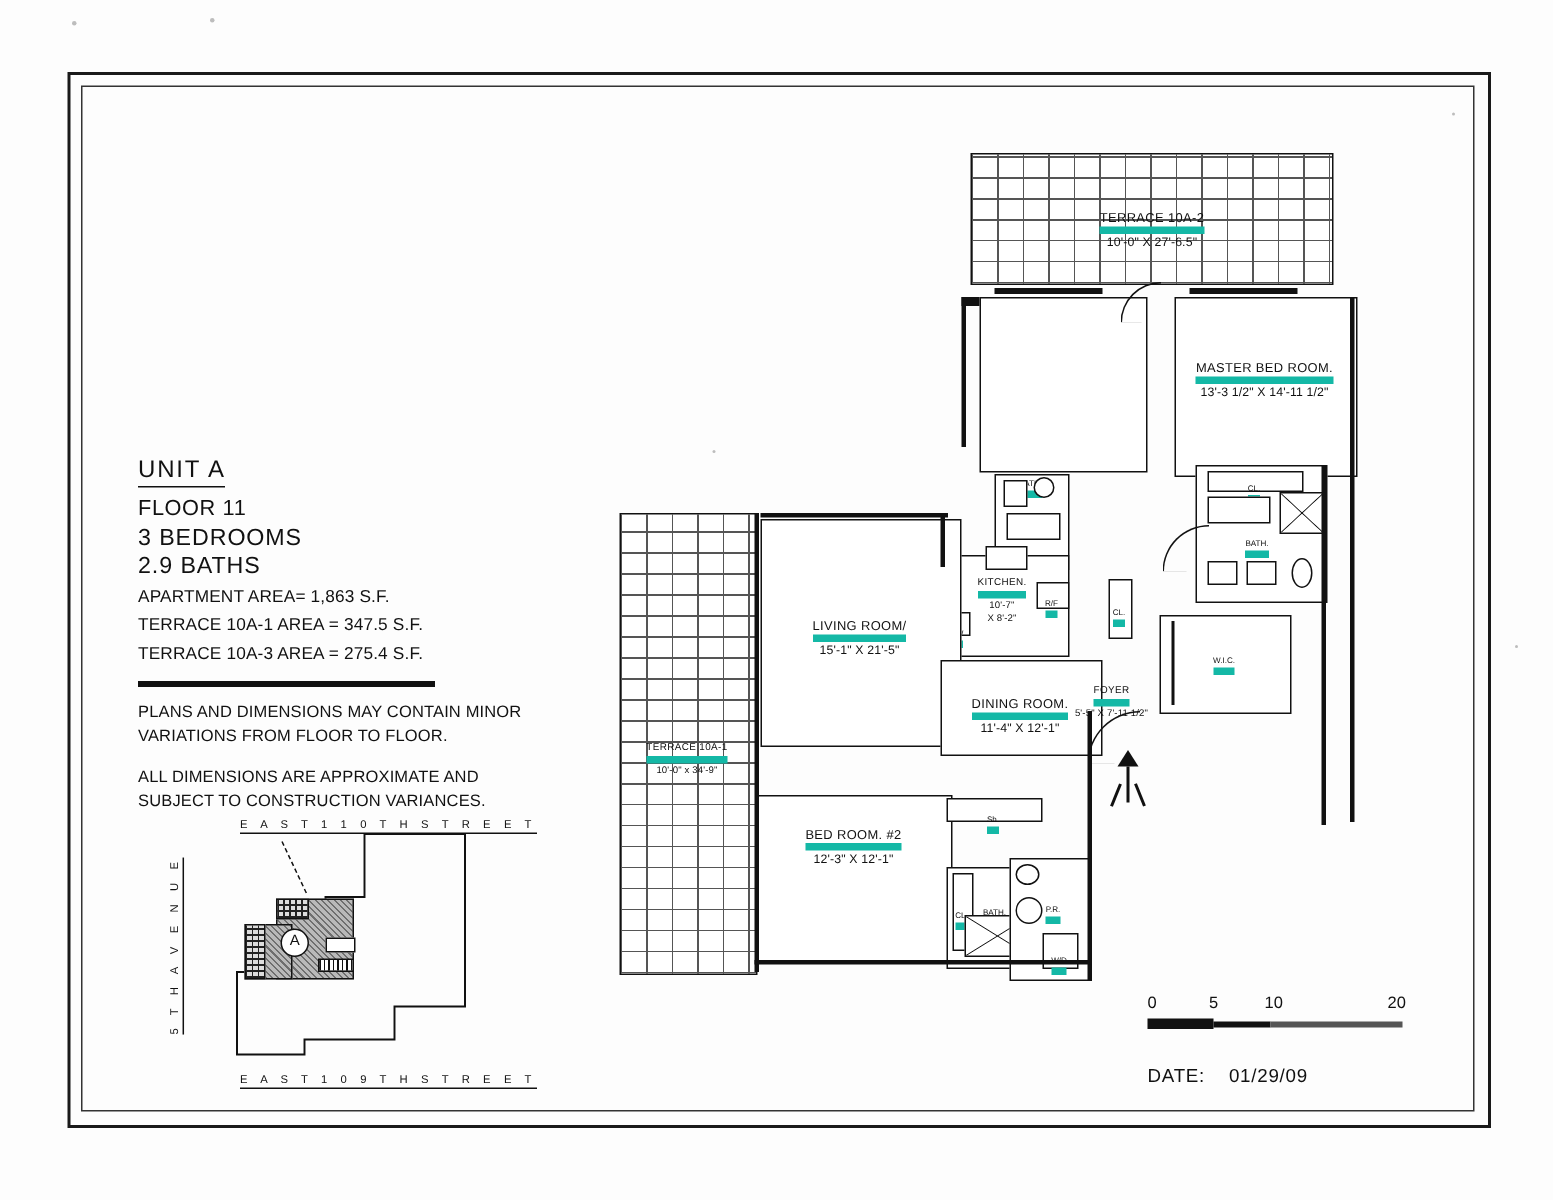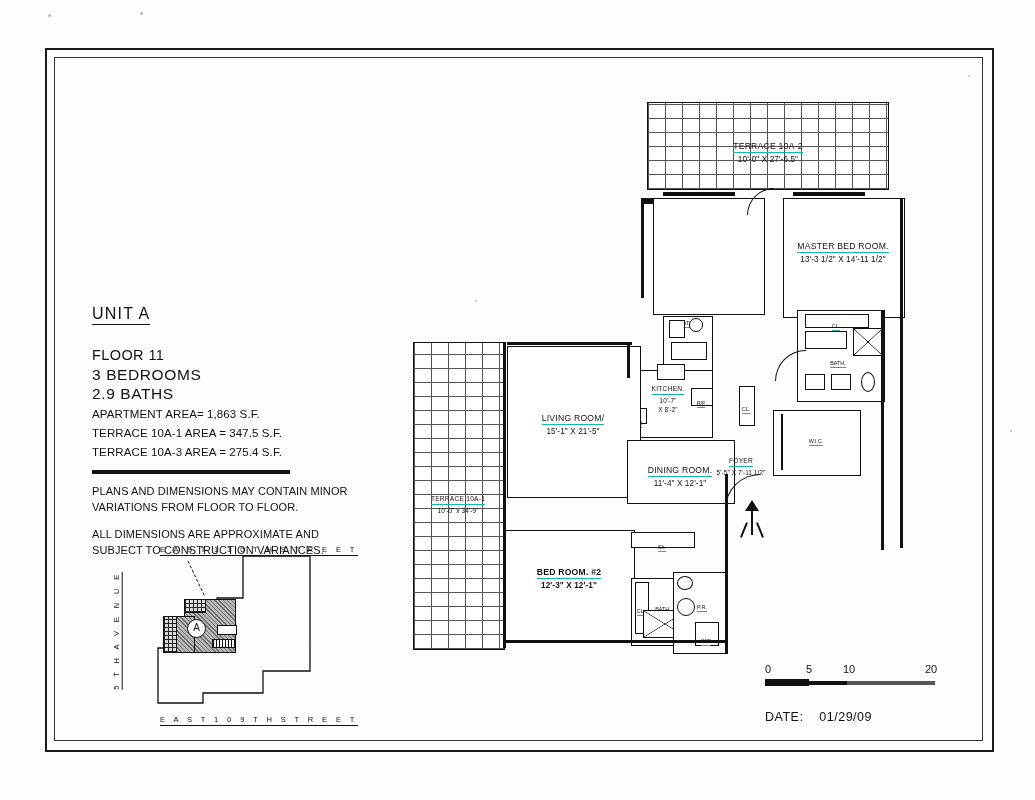--- a/index.html
+++ b/index.html
@@ -21,21 +21,21 @@
   }
   .frame-inner{
     position:absolute;left:54px;top:57px;width:927px;height:682px;
     border:1px solid #333;
   }
   
   .legend{position:absolute;left:92px;top:305px;width:270px;color:#111;}
   .legend .unit{
     font-size:16px;letter-spacing:1.2px;font-weight:400;
     border-bottom:1.5px solid #111;display:inline-block;
-    padding-bottom:1px;margin-bottom:21px;
+    padding-bottom:1px;margin-bottom:5px;
   }
   .legend .ln{font-size:14.5px;letter-spacing:.4px;line-height:1.28;}
   .legend .ln.big{font-size:15.5px;letter-spacing:.6px;}
   .legend .area{font-size:11.5px;letter-spacing:.1px;line-height:1.38;margin-top:3px;}
   .rule{
     height:4px;background:#111;margin:9px 0 10px 0;width:198px;
     background-image:linear-gradient(90deg,#111 0 100%);
   }
   .note{font-size:11px;letter-spacing:.1px;line-height:1.45;margin-bottom:11px;}
   
@@ -67,21 +67,21 @@
   .smallbox.dark{background:
      repeating-linear-gradient(90deg,#111 0 1px,#fff 1px 3px);}
   
   .plan{position:absolute;left:395px;top:88px;width:520px;height:600px;}
   .wall{position:absolute;background:#111;}
   .room{position:absolute;border:1.6px solid #111;background:#fff;}
   .rlabel{
     position:absolute;text-align:center;color:#111;white-space:nowrap;
     line-height:1.25;
   }
-  .rlabel .nm{font-size:8.6px;letter-spacing:.25px;border-bottom:1px solid #14b8a6;
+  .rlabel .nm{font-size:8.6px;letter-spacing:.25px;border-bottom:5px solid #14b8a6;
       display:inline-block;padding-bottom:.5px;}
   .rlabel .dim{font-size:8.2px;letter-spacing:.1px;display:block;margin-top:1px;}
   .rlabel.small .nm{font-size:6.6px;}
   .rlabel.small .dim{font-size:6.4px;}
   .rlabel.tiny .nm{font-size:5.4px;letter-spacing:0;}
   .terr{
     position:absolute;border:1.5px solid #111;
     background:
       repeating-linear-gradient(0deg,#555 0 1px,transparent 1px 14px),
       repeating-linear-gradient(90deg,#555 0 1px,transparent 1px 17px),
@@ -258,21 +258,21 @@
     </div>
     <div class="swing" style="left:330px;top:386px;width:34px;height:34px;"></div>
 
     <div class="terr" style="left:18px;top:254px;width:90px;height:306px;"></div>
     <div class="rlabel small" style="left:18px;top:398px;width:90px;">
       <span class="nm">TERRACE  10A-1</span>
       <span class="dim">10'-0" x 34'-9"</span>
     </div>
 
     <div class="room" style="left:110px;top:442px;width:128px;height:110px;"></div>
-    <div class="rlabel" style="left:110px;top:472px;width:128px;font-weight:bold;">
+    <div class="rlabel" style="left:110px;top:457px;width:128px;">
       <span class="nm">BED ROOM. #2</span>
       <span class="dim">12'-3" X 12'-1"</span>
     </div>
     <div class="fix" style="left:236px;top:444px;width:62px;height:14px;"></div>
     <div class="rlabel tiny" style="left:236px;top:446px;width:62px;">
       <span class="nm">Sh.</span>
     </div>
 
     <div class="room" style="left:236px;top:490px;width:62px;height:66px;"></div>
     <div class="rlabel tiny" style="left:240px;top:508px;width:56px;">

